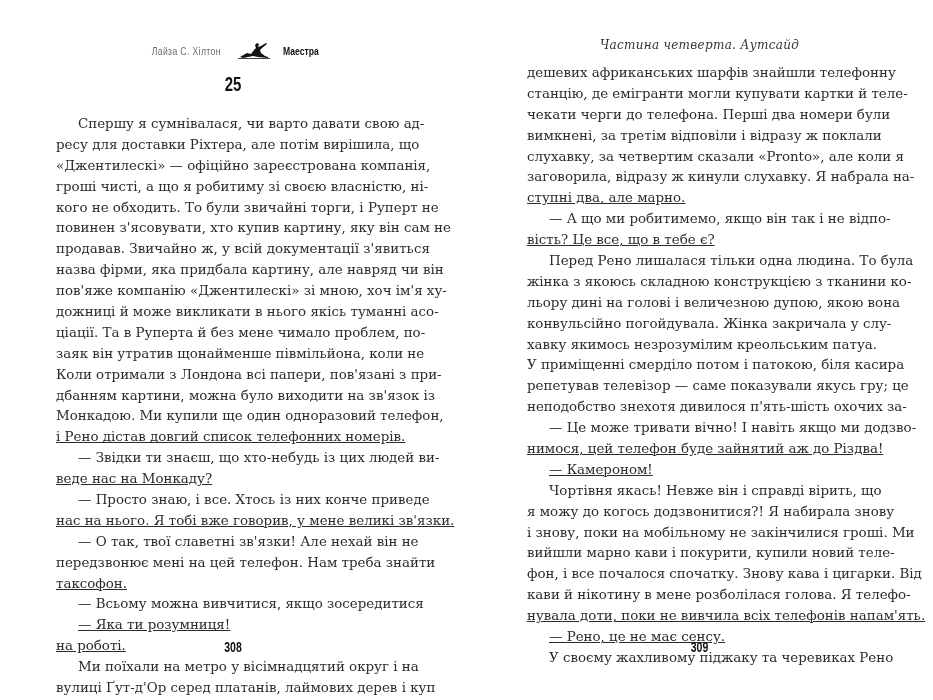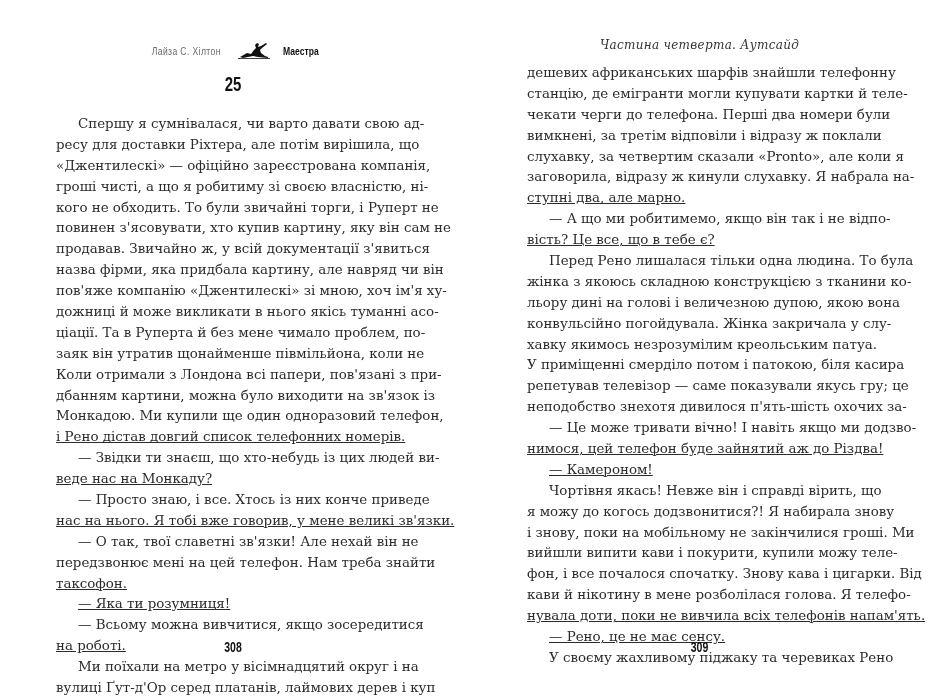--- a/index.html
+++ b/index.html
@@ -162,22 +162,22 @@
       <span class="line">дбанням картини, можна було виходити на зв'язок із</span>
       <span class="line">Монкадою. Ми купили ще один одноразовий телефон,</span>
       <span class="line last">і Рено дістав довгий список телефонних номерів.</span>
       <span class="line indent">— Звідки ти знаєш, що хто-небудь із цих людей ви-</span>
       <span class="line last">веде нас на Монкаду?</span>
       <span class="line indent">— Просто знаю, і все. Хтось із них конче приведе</span>
       <span class="line last">нас на нього. Я тобі вже говорив, у мене великі зв'язки.</span>
       <span class="line indent">— О так, твої славетні зв'язки! Але нехай він не</span>
       <span class="line">передзвонює мені на цей телефон. Нам треба знайти</span>
       <span class="line last">таксофон.</span>
+      <span class="line indent">— Всьому можна вивчитися, якщо зосередитися</span>
       <span class="line indent last">— Яка ти розумниця!</span>
-      <span class="line indent">— Всьому можна вивчитися, якщо зосередитися</span>
       <span class="line last">на роботі.</span>
       <span class="line indent">Ми поїхали на метро у вісімнадцятий округ і на</span>
       <span class="line">вулиці Ґут-д'Ор серед платанів, лаймових дерев і куп</span>
     </div>
 
   <div class="folio">308</div>
 </div>
 
 <div class="page page-right">
   <div class="running-head-right">Частина четверта. Аутсайд</div>
@@ -199,21 +199,21 @@
       <span class="line">хавку якимось незрозумілим креольським патуа.</span>
       <span class="line">У приміщенні смерділо потом і патокою, біля касира</span>
       <span class="line">репетував телевізор — саме показували якусь гру; це</span>
       <span class="line">неподобство знехотя дивилося п'ять-шість охочих за-</span>
       <span class="line indent">— Це може тривати вічно! І навіть якщо ми додзво-</span>
       <span class="line last">нимося, цей телефон буде зайнятий аж до Різдва!</span>
       <span class="line indent last">— Камероном!</span>
       <span class="line indent">Чортівня якась! Невже він і справді вірить, що</span>
       <span class="line">я можу до когось додзвонитися?! Я набирала знову</span>
       <span class="line">і знову, поки на мобільному не закінчилися гроші. Ми</span>
-      <span class="line">вийшли випити кави і покурити, купили можу теле-</span>
+      <span class="line">вийшли марно кави і покурити, купили новий теле-</span>
       <span class="line">фон, і все почалося спочатку. Знову кава і цигарки. Від</span>
       <span class="line">кави й нікотину в мене розболілася голова. Я телефо-</span>
       <span class="line last">нувала доти, поки не вивчила всіх телефонів напам'ять.</span>
       <span class="line indent last">— Рено, це не має сенсу.</span>
       <span class="line indent">У своєму жахливому піджаку та черевиках Рено</span>
     </div>
 
   <div class="folio">309</div>
 </div>
 

